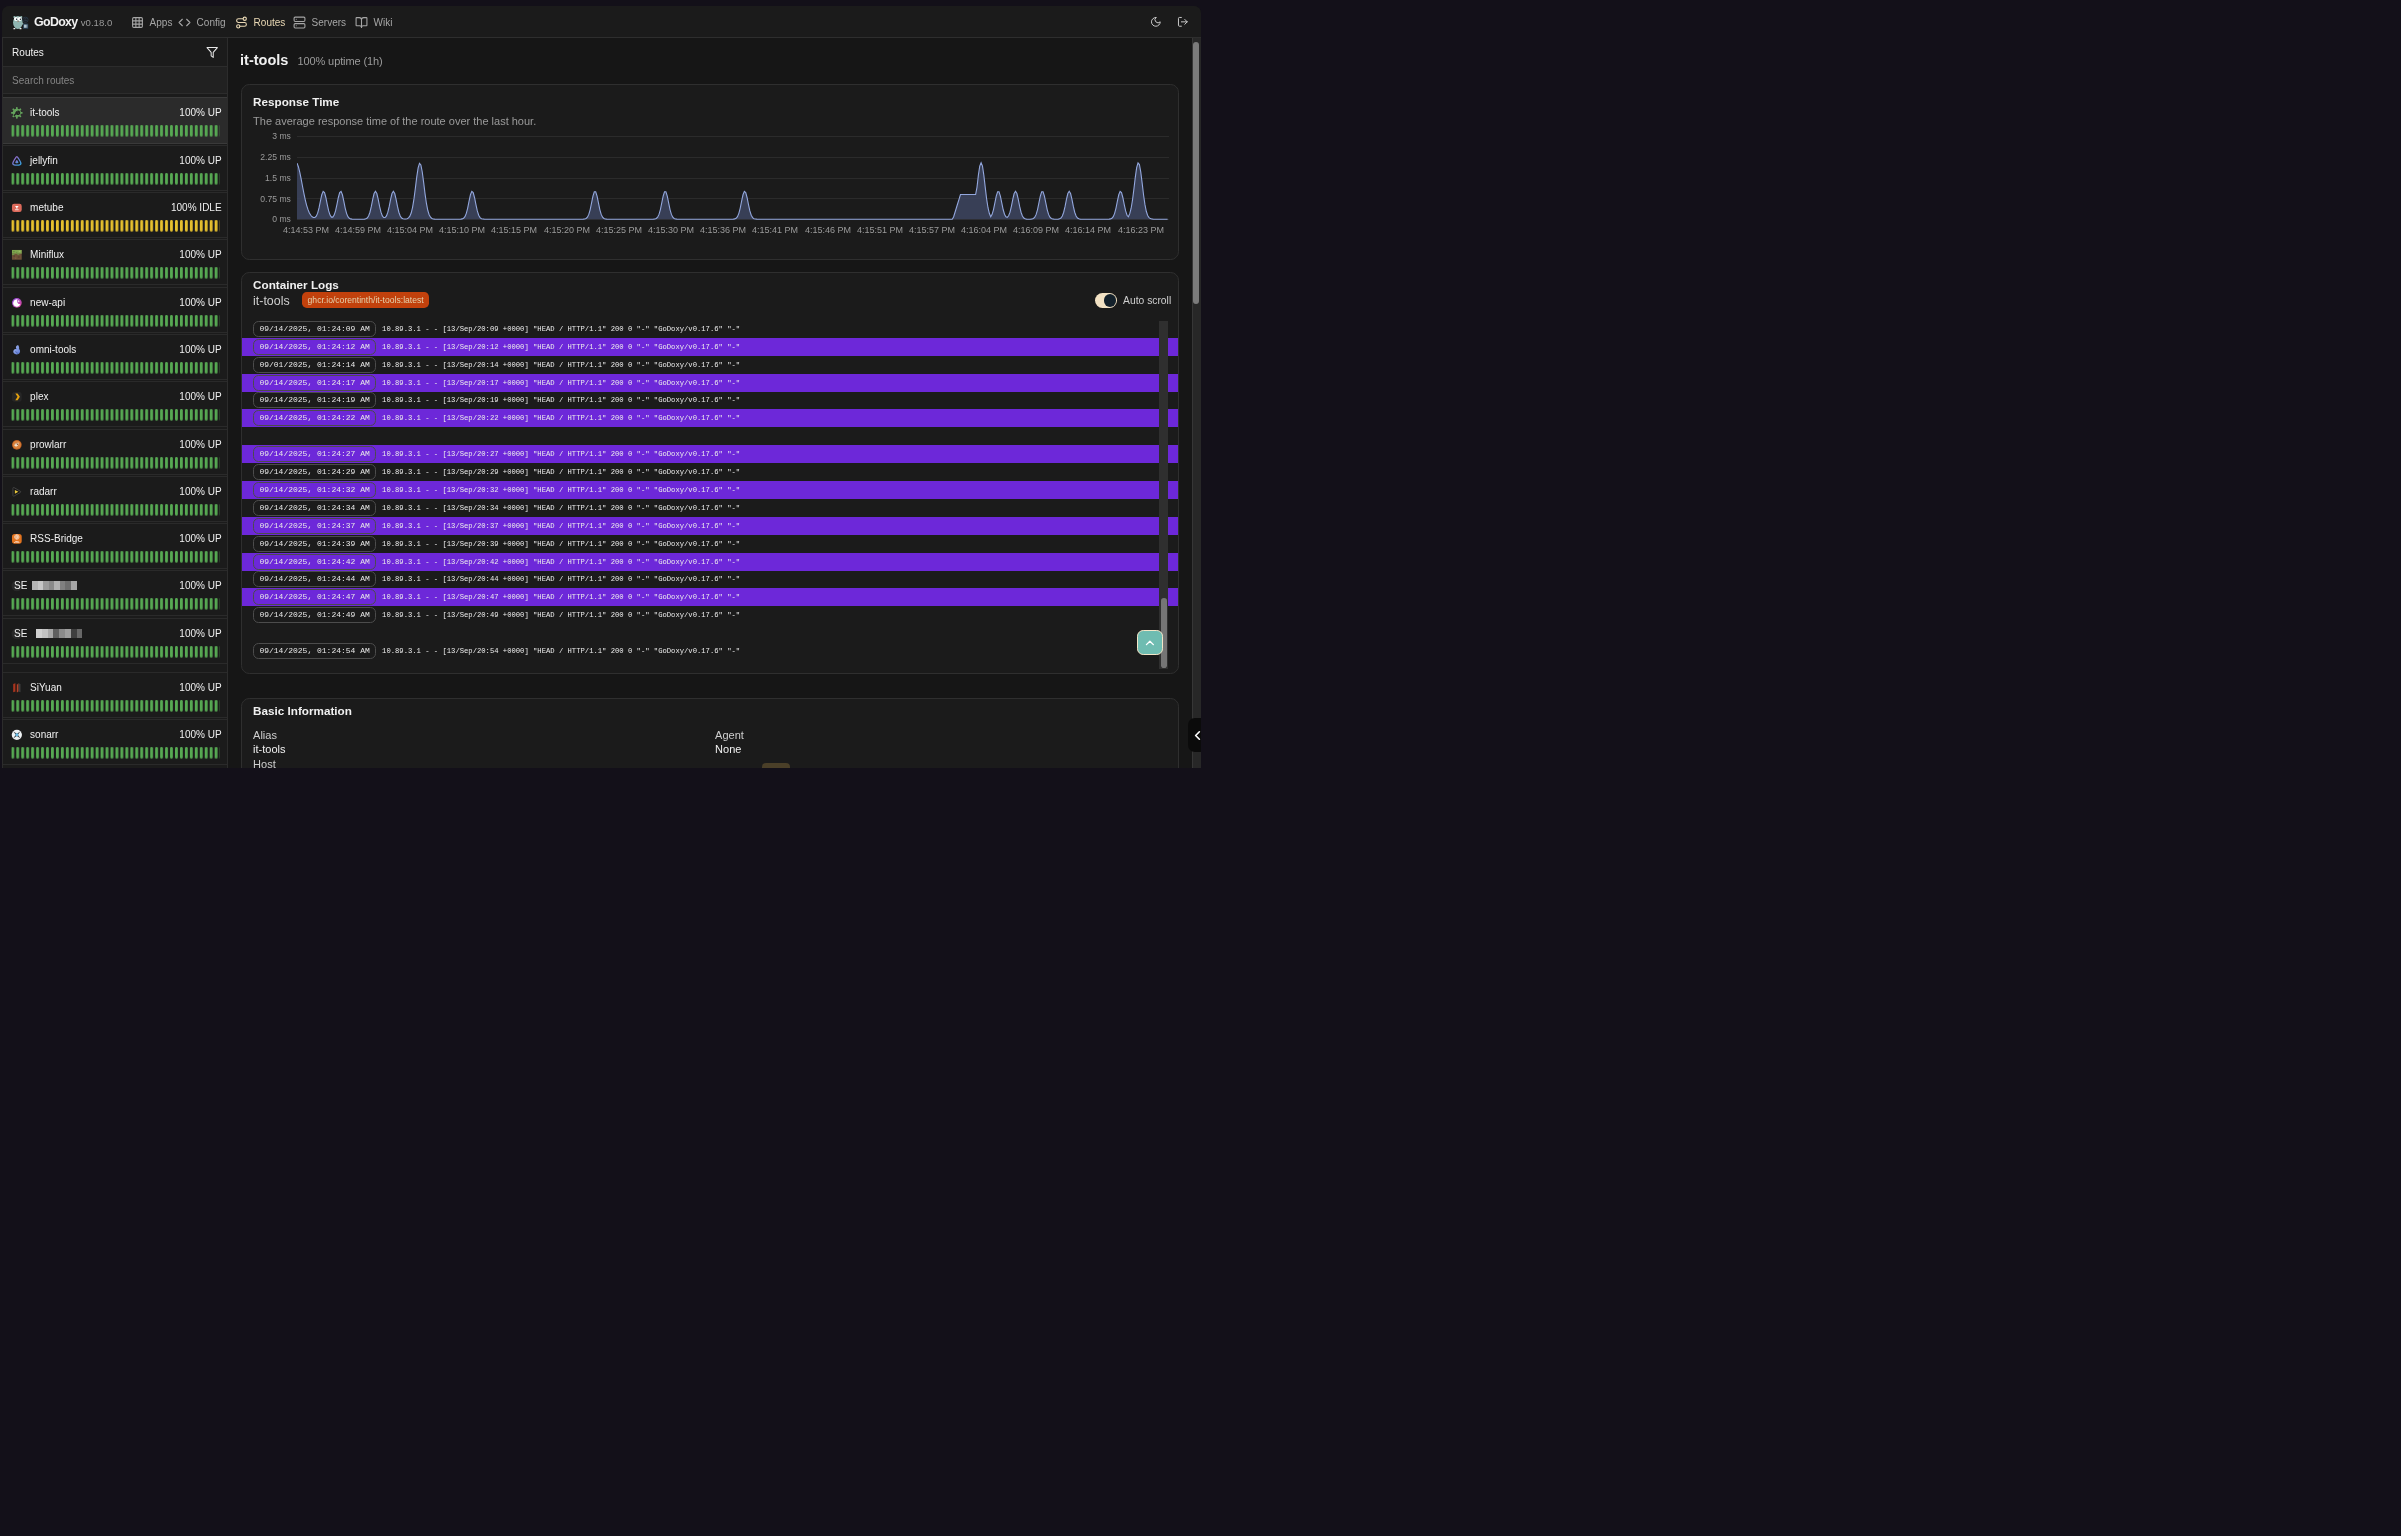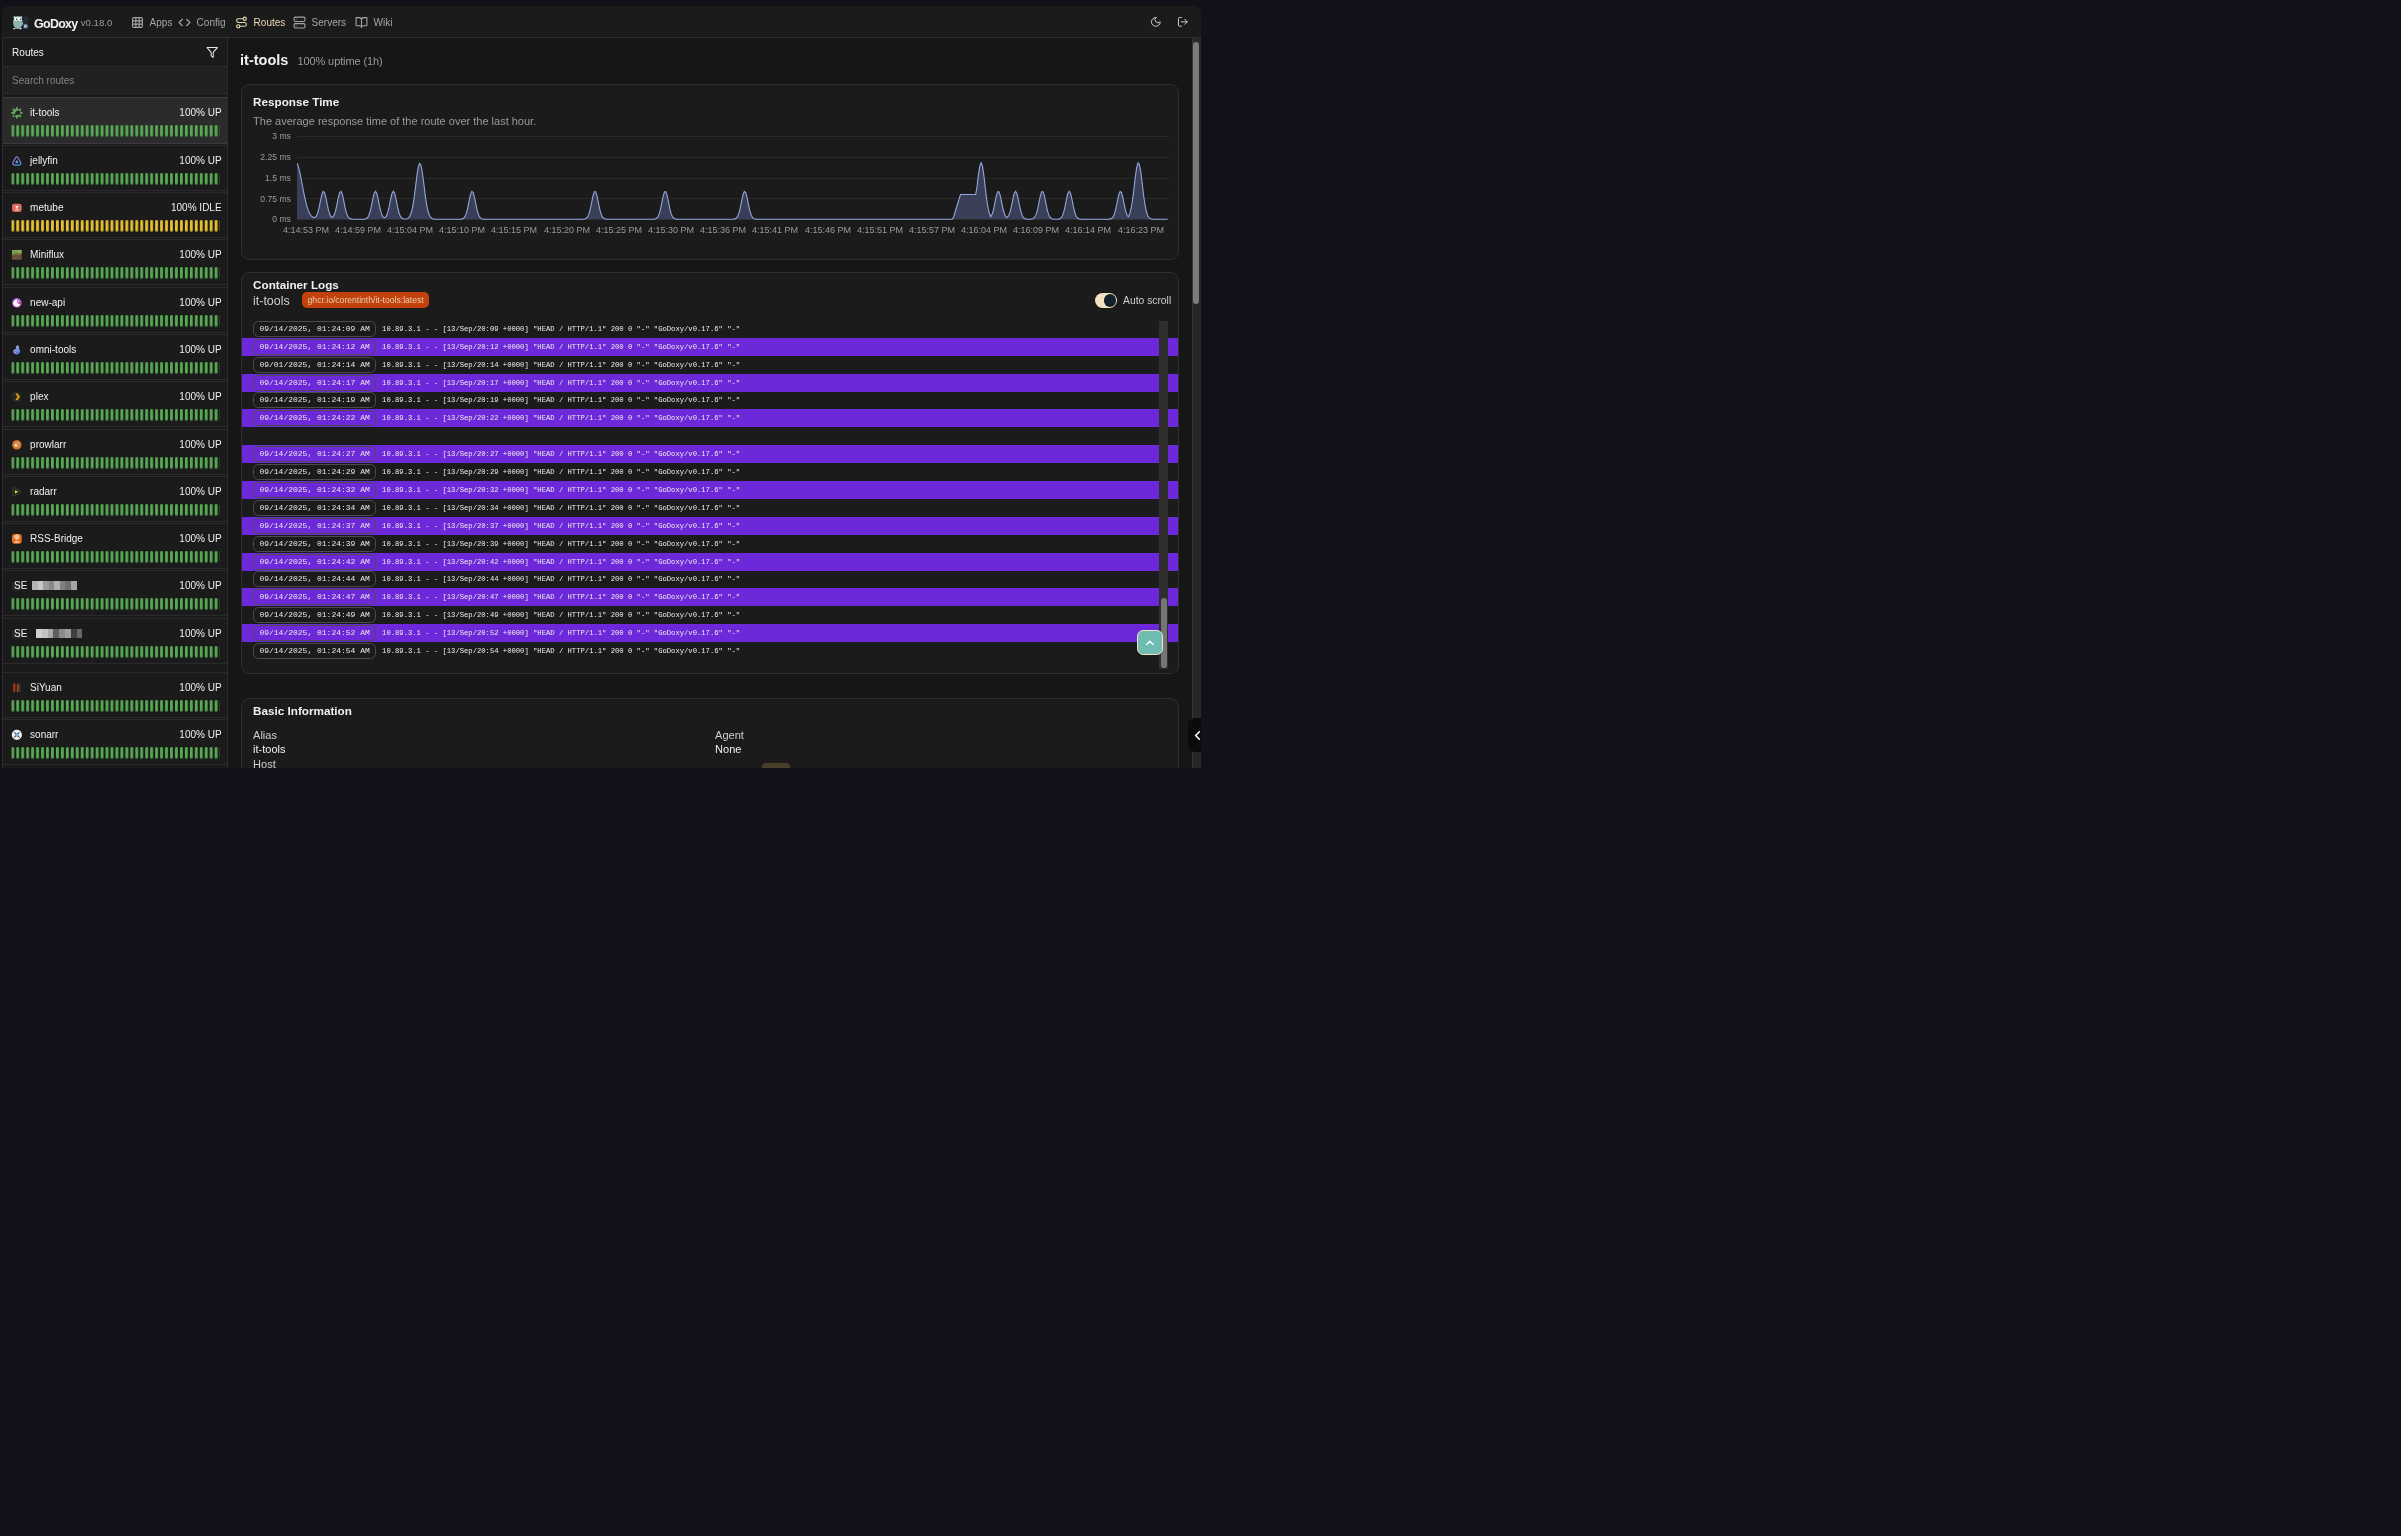--- a/index.html
+++ b/index.html
@@ -4,21 +4,21 @@
 *{margin:0;padding:0;box-sizing:border-box}
 html,body{width:1201px;height:768px;overflow:hidden;background:#131019;font-family:"Liberation Sans",sans-serif}
 .app{position:absolute;left:2.1px;top:6.2px;width:1199px;height:762px;background:#161616;border-radius:6.9px 6.9px 0 0;overflow:hidden}
 .abs{position:absolute}
 
 .nav{position:absolute;left:0;top:0;width:100%;height:32px;background:#1b1b1b;border-bottom:0.7px solid #2e2e2e}
 .nav .item{position:absolute;top:0;height:32px;display:flex;align-items:center;gap:5.5px;color:#a6a6a6;font-size:10px}
 .nav .item svg{stroke:#a6a6a6}
 .nav .item.active{color:#e9d8b4}
 .nav .item.active svg{stroke:#e9d8b4}
-.brand{position:absolute;left:32px;top:11px;height:32px;display:flex;align-items:flex-start;color:#f2f2f2;font-size:12.4px;font-weight:bold;letter-spacing:-0.7px}
+.brand{position:absolute;left:32px;top:0;height:32px;display:flex;align-items:center;color:#f2f2f2;font-size:12.4px;font-weight:bold;letter-spacing:-0.7px}
 .brand .ver{color:#9a9a9a;font-size:9.6px;font-weight:normal;margin-left:3.4px;letter-spacing:0}
 
 .sb{position:absolute;left:0;top:32px;width:226px;height:730px;background:#1b1b1b;border-right:0.7px solid #2c2c2c;border-left:0.7px solid #2c2c2c}
 .sb-head{position:absolute;left:0;top:0;width:100%;height:29px;border-bottom:0.7px solid #2c2c2c;display:flex;align-items:center;justify-content:space-between;padding:0 9px;color:#f0f0f0;font-size:10px}
 .sb-search{position:absolute;left:0;top:29px;width:100%;height:27px;background:#212121;border-bottom:0.7px solid #2c2c2c;display:flex;align-items:center;padding:0 9px;color:#848484;font-size:10px}
 .card{position:absolute;left:0;width:224px;height:46px;background:#1b1b1b;border-top:0.7px solid #2a2a2a;border-bottom:0.7px solid #2a2a2a}
 .card.sel{background:#2b2b2b;height:47px;border-color:#3a3a3a}
 .card .ric{position:absolute;left:8.3px;top:9px;width:11.7px;height:11.7px}
 .card .nm{position:absolute;left:27px;top:9px;font-size:10px;color:#f0f0f0}
 .card .st{position:absolute;right:5.5px;top:9px;font-size:10px;color:#f0f0f0}
@@ -444,24 +444,20 @@
           <div class="ltxt">10.89.3.1 - - [13/Sep/20:44 +0000] "HEAD / HTTP/1.1" 200 0 "-" "GoDoxy/v0.17.6" "-"</div>
         </div>
 <div class="logrow alt" style="top:315px">
           <div class="chip">09/14/2025, 01:24:47 AM</div>
           <div class="ltxt">10.89.3.1 - - [13/Sep/20:47 +0000] "HEAD / HTTP/1.1" 200 0 "-" "GoDoxy/v0.17.6" "-"</div>
         </div>
 <div class="logrow" style="top:333px">
           <div class="chip">09/14/2025, 01:24:49 AM</div>
           <div class="ltxt">10.89.3.1 - - [13/Sep/20:49 +0000] "HEAD / HTTP/1.1" 200 0 "-" "GoDoxy/v0.17.6" "-"</div>
         </div>
-<div class="logrow alt" style="top:351px">
-          <div class="chip">09/14/2025, 01:24:52 AM</div>
-          <div class="ltxt">10.89.3.1 - - [13/Sep/20:52 +0000] "HEAD / HTTP/1.1" 200 0 "-" "GoDoxy/v0.17.6" "-"</div>
-        </div>
 <div class="logrow" style="top:369px">
           <div class="chip">09/14/2025, 01:24:54 AM</div>
           <div class="ltxt">10.89.3.1 - - [13/Sep/20:54 +0000] "HEAD / HTTP/1.1" 200 0 "-" "GoDoxy/v0.17.6" "-"</div>
         </div>
 <div class="lsb-track" style="left:917px;top:48px;width:9.3px;height:348px"></div>
 <div class="lsb-thumb" style="left:919px;top:325px;width:5.5px;height:70px"></div>
 </div>
 <div class="mcard" style="left:239px;top:692px;width:938px;height:117px">
 <div class="ct" style="top:4.8px">Basic Information</div>
 <div style="position:absolute;left:11px;top:30px;font-size:11px;color:#cfcfcf">Alias</div>

